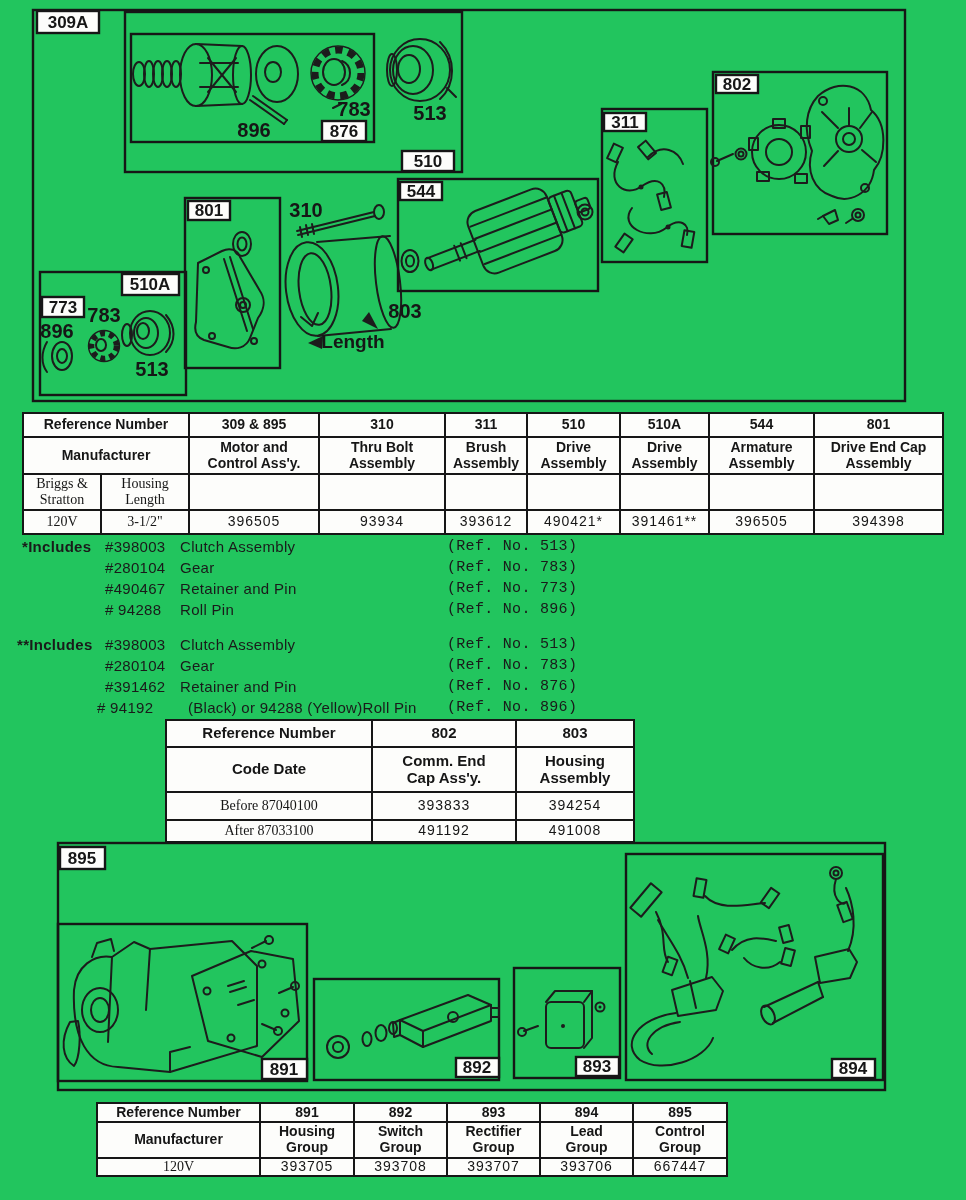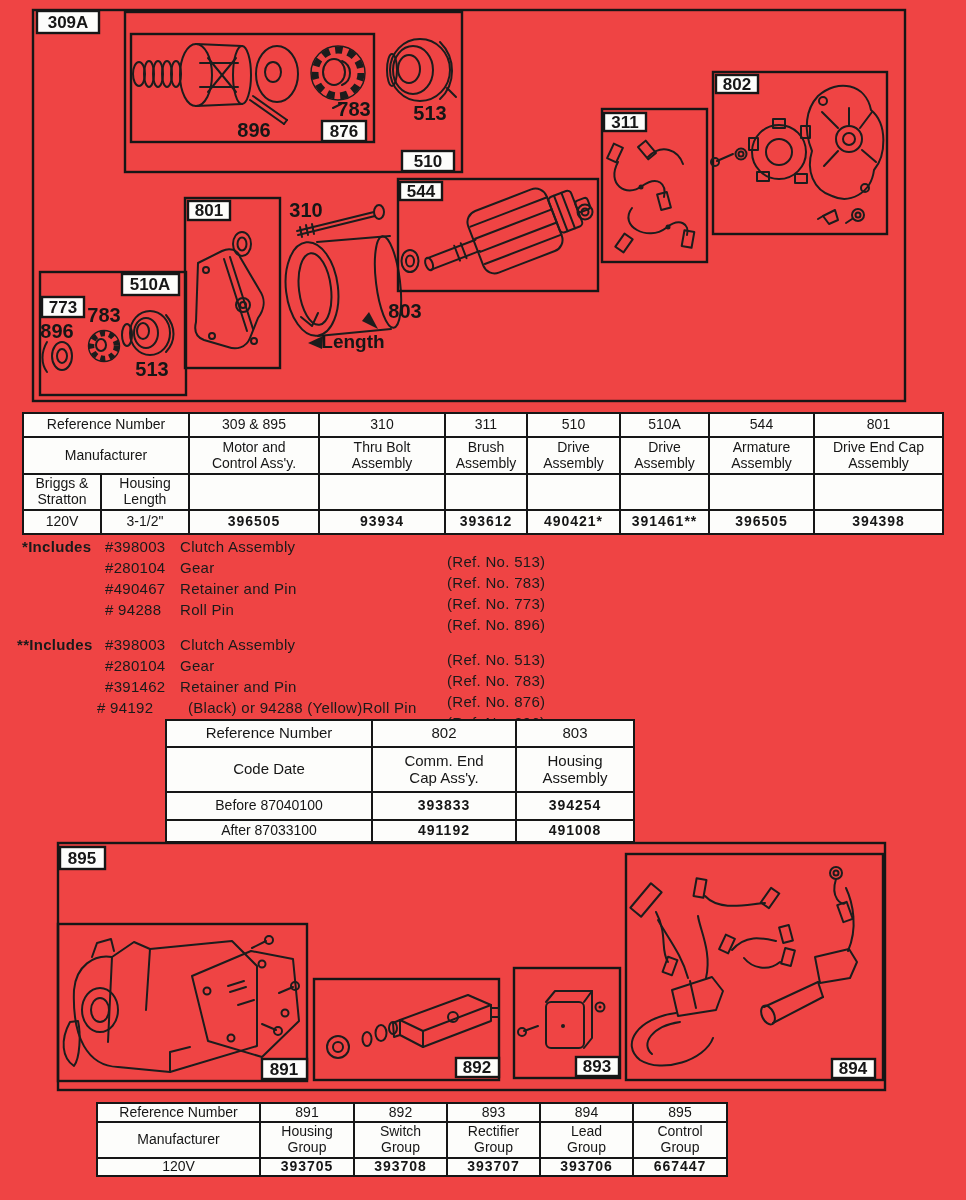--- a/index.html
+++ b/index.html
@@ -1,40 +1,40 @@
 <!DOCTYPE html>
 <html><head>
 <meta charset="utf-8">
 <style>
   html,body{margin:0;padding:0;background:#e8e8e4;}
-  .page{position:relative;width:966px;height:1200px;background:#ef4444;
+  .page{position:relative;width:966px;height:1200px;background:#22c55e;
         font-family:"Liberation Sans",sans-serif;color:#161616;overflow:hidden;}
   svg{position:absolute;left:0;}
   svg text{font-family:"Liberation Sans",sans-serif;fill:#161616;}
   .lbl{font-size:17px;font-weight:bold;text-anchor:middle;}
   .flt{font-size:20px;font-weight:600;text-anchor:middle;}
   .flt2{font-size:19px;font-weight:600;text-anchor:middle;}
   .lnbox{fill:none;stroke:#161616;stroke-width:2.4;}
   .lblbox{fill:#fdfdfb;stroke:#161616;stroke-width:2.4;}
   .ln{stroke:#1c1c1c;stroke-width:2;fill:none;stroke-linecap:round;stroke-linejoin:round;}
   .lnthin{stroke:#1c1c1c;stroke-width:1.4;fill:none;}
   .fillb{fill:#1c1c1c;stroke:none;}
   table.parts{position:absolute;border-collapse:collapse;table-layout:fixed;background:#fdfdfb;}
   table.parts td{border:2px solid #161616;text-align:center;vertical-align:middle;
                  padding:0 3px;font-size:14px;line-height:1.12;overflow:hidden;}
-  td.hd{font-weight:normal;font-size:14px;margin-top:41px;}
-  td.num{font-size:15px;letter-spacing:1px;font-weight:700;margin-top:28px;}
+  td.hd{font-weight:bold;font-size:14px;margin-top:41px;}
+  td.num{font-size:15px;letter-spacing:1px;font-weight:400;margin-top:28px;}
   td.vbot{vertical-align:bottom;padding-bottom:3px;}
-  td.plain{font-size:14.5px;}
+  td.plain{font-size:14.5px;font-family:Liberation Serif, serif;}
   .notes{position:absolute;font-size:15px;color:#1a1a1a;letter-spacing:.3px;}
   .nline{position:relative;height:21px;}
   .nprefix{position:absolute;left:0;top:0;font-weight:700;}
   .npart{position:absolute;top:0;}
   .ndesc{position:absolute;top:0;}
-  .nref{position:absolute;top:15px;}
+  .nref{position:absolute;top:0;font-family:Liberation Mono, monospace;}
 </style>
 </head>
 <body>
 
 <div class="page">
 
 <svg style="top:0" width="966" height="408" viewBox="0 0 966 408">
 
   <rect class="lnbox" x="33" y="10" width="872" height="391"></rect>
   <g>

